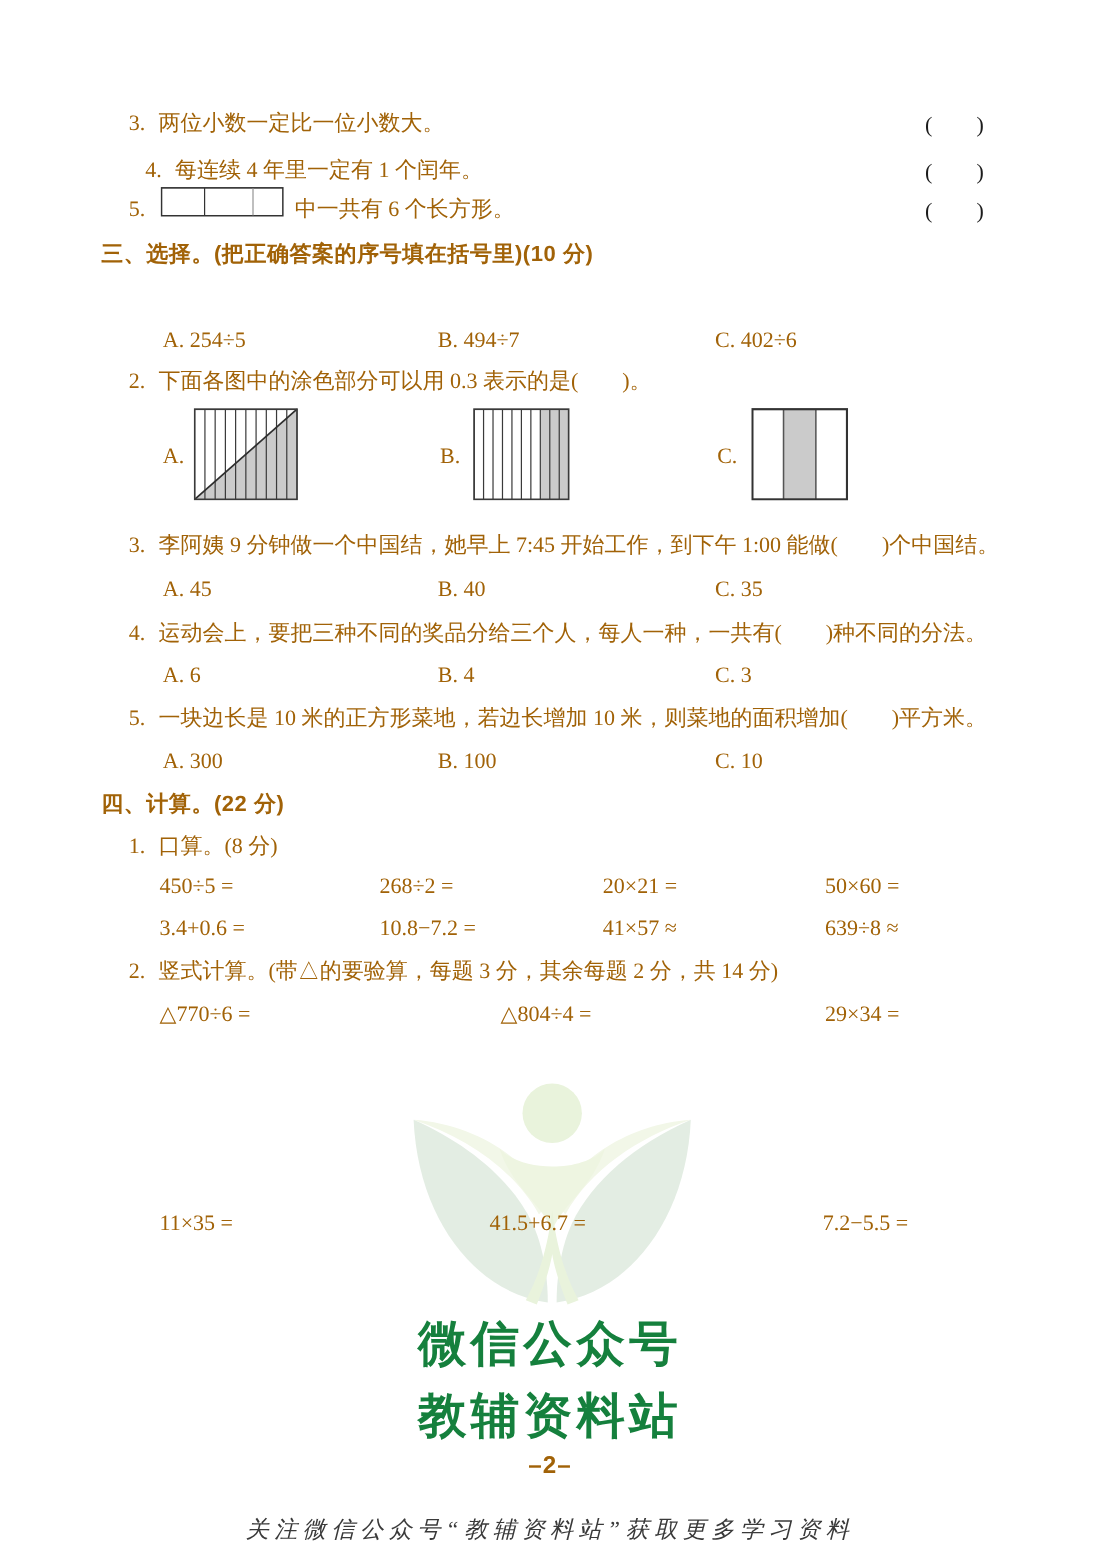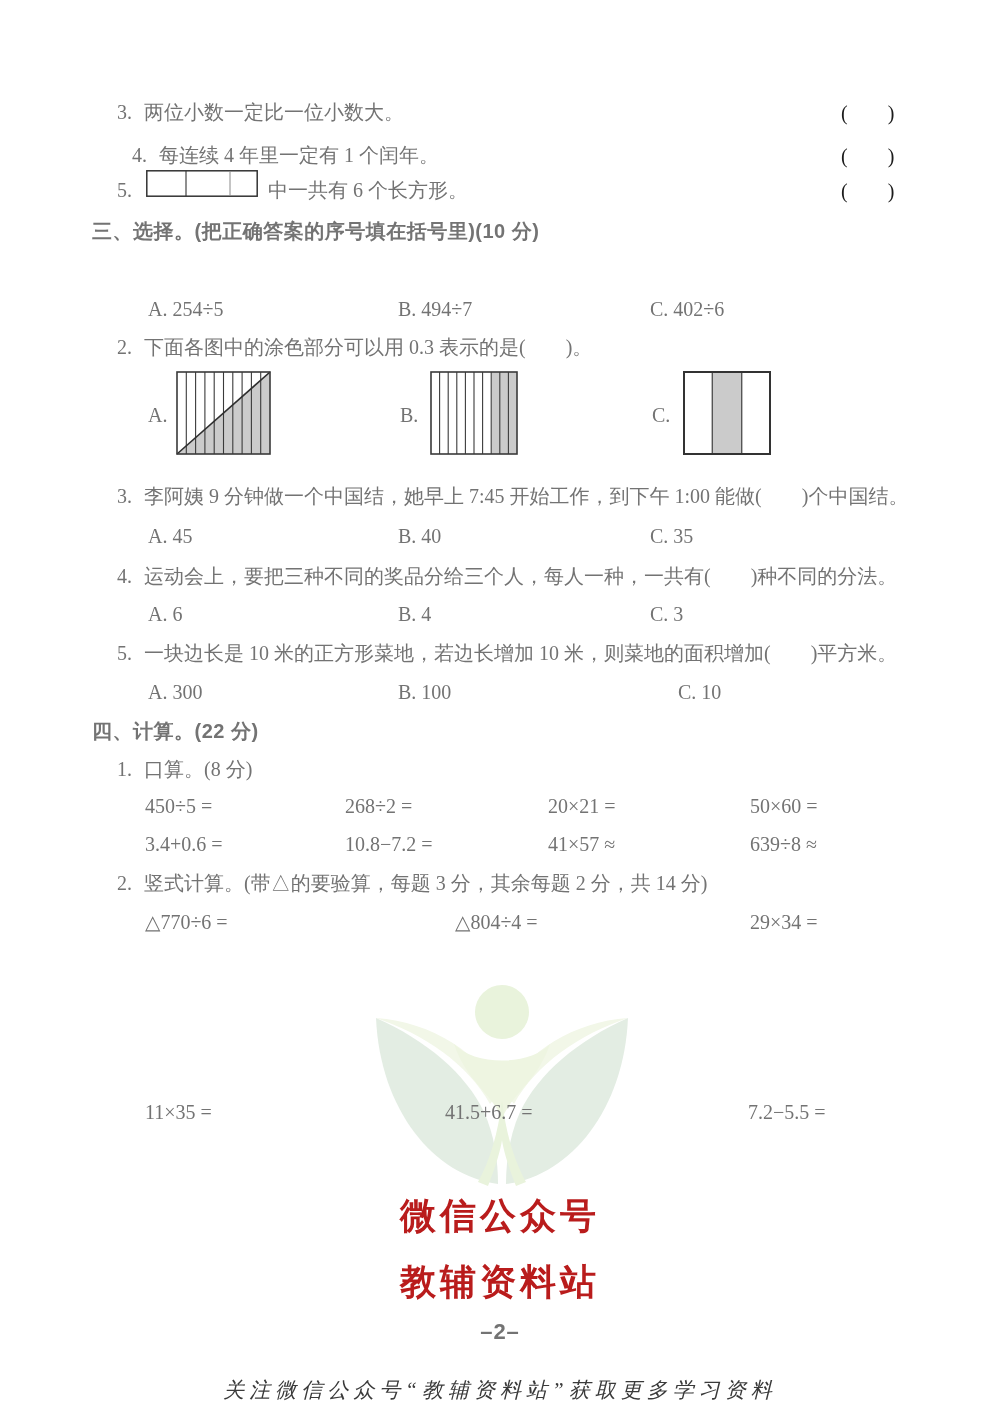--- a/index.html
+++ b/index.html
@@ -9,21 +9,21 @@
     background:#ffffff;
     font-family:"Liberation Serif", serif;
     color:#1c1c1c;
     overflow:hidden;
   }
   .line{
     position:absolute;
     font-size:20px;
     line-height:24px;
     white-space:pre;
-    color:#737373;
+    color:#a16207;
   }
   .num{display:inline-block;margin-right:12px;}
   .heading{
     font-family:"Liberation Sans", sans-serif;
     font-weight:700;
     font-size:20px;
     letter-spacing:0.5px;
   }
   .bracket{position:absolute;left:841px;font-size:20px;white-space:pre;}
   .fig-label{font-size:20px;}
@@ -35,23 +35,23 @@
   .footer-promo{
     font-style:italic;
     font-size:21px;
     letter-spacing:5px;
     color:#3a3a3a;
   }
   .watermark-text{
     position:absolute;
     font-family:"Liberation Sans", sans-serif;
     font-weight:700;
-    font-size:36px;
+    font-size:44px;
     letter-spacing:4px;
-    color:#b91c1c;
+    color:#15803d;
     white-space:pre;
   }
   .wm-wrap{position:absolute;}
   svg{display:block;}
 </style>
 </head>
 <body>
 
 <div class="page">
 
@@ -152,21 +152,21 @@
   <div class="line" style="left:650px;top:524px;">C. 35</div>
 
   <div class="line" style="left:117px;top:564px;"><span class="num">4.</span><span>运动会上，要把三种不同的奖品分给三个人，每人一种，一共有(　　)种不同的分法。</span></div>
   <div class="line" style="left:148px;top:602px;">A. 6</div>
   <div class="line" style="left:398px;top:602px;">B. 4</div>
   <div class="line" style="left:650px;top:602px;">C. 3</div>
 
   <div class="line" style="left:117px;top:641px;"><span class="num">5.</span><span>一块边长是 10 米的正方形菜地，若边长增加 10 米，则菜地的面积增加(　　)平方米。</span></div>
   <div class="line" style="left:148px;top:680px;">A. 300</div>
   <div class="line" style="left:398px;top:680px;">B. 100</div>
-  <div class="line" style="left:650px;top:680px;margin-left:28px;">C. 10</div>
+  <div class="line" style="left:650px;top:680px;">C. 10</div>
 
   <div class="line heading" style="left:92px;top:719px;">四、计算。(22 分)</div>
 
   <div class="line" style="left:117px;top:757px;"><span class="num">1.</span><span>口算。(8 分)</span></div>
   <div class="line" style="left:145px;top:794px;">450÷5 =</div>
   <div class="line" style="left:345px;top:794px;">268÷2 =</div>
   <div class="line" style="left:548px;top:794px;text-align:right;">20×21 =</div>
   <div class="line" style="left:750px;top:794px;">50×60 =</div>
   <div class="line" style="left:145px;top:832px;">3.4+0.6 =</div>
   <div class="line" style="left:345px;top:832px;">10.8−7.2 =</div>

